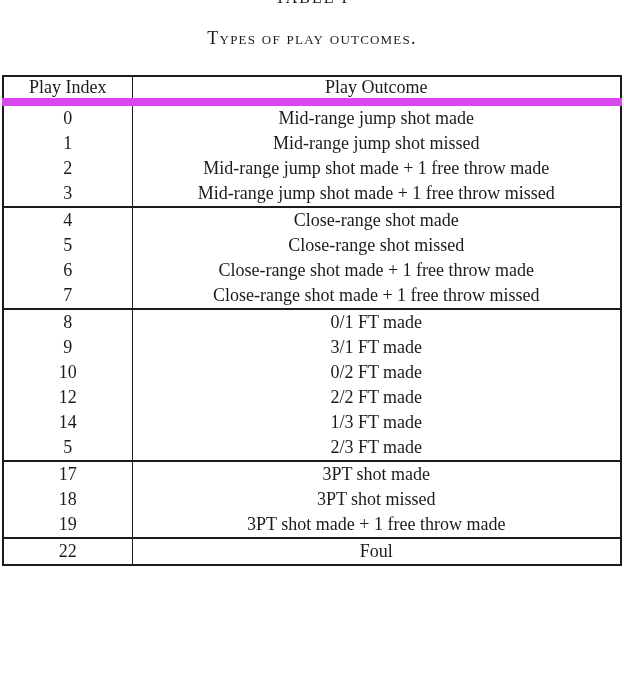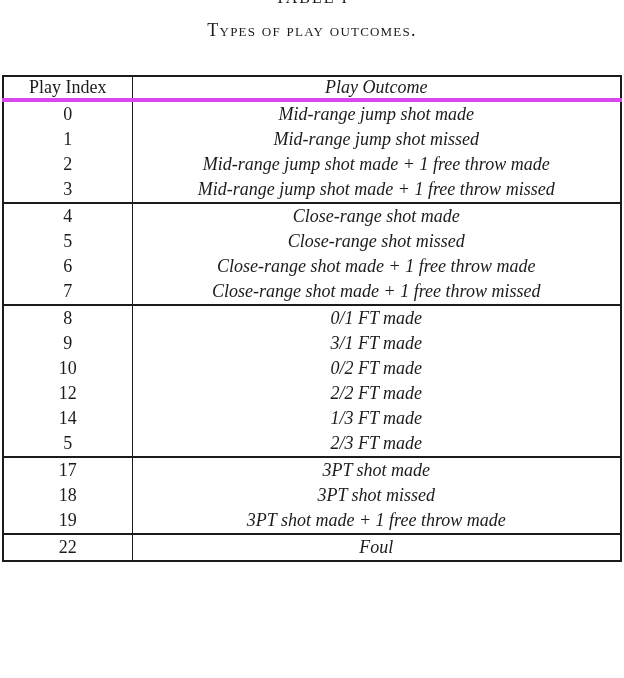--- a/index.html
+++ b/index.html
@@ -20,21 +20,21 @@
     top: -11px;            
     left: 0;
     width: 100%;
     text-align: center;
     font-size: 16px;
     letter-spacing: 2px;
     line-height: 18px;
   }
   .caption {
     position: absolute;
-    top: 20px;
+    top: 28px;
     left: 0;
     width: 100%;
     text-align: center;
     font-variant: small-caps;
     font-size: 18px;
     letter-spacing: 1.2px;
     line-height: 20px;
   }
   table.outcomes {
     position: absolute;
@@ -51,22 +51,22 @@
     text-align: center;
     vertical-align: middle;
     font-size: 18px;
     font-weight: normal;
     height: 25px;
     line-height: 25px;
     white-space: nowrap;
     overflow: hidden;
   }
   thead th { height: 21px; line-height: 21px; }
-  th + th, td + td { border-left: 1.5px solid #1b1b1b; font-style: italic; }
-  thead { border-bottom: 4px solid #d946ef; }
+  th + th, td + td { border-left: 1.5px solid #1b1b1b; }
+  thead { border-bottom: 8px solid #d946ef; }
   tbody { border-top: 2px solid #1b1b1b; }
 </style>
 </head>
 <body>
 
 <div class="pretitle">TABLE I</div>
 
 <div class="caption">Types of play outcomes.</div>
 
 <table class="outcomes">

